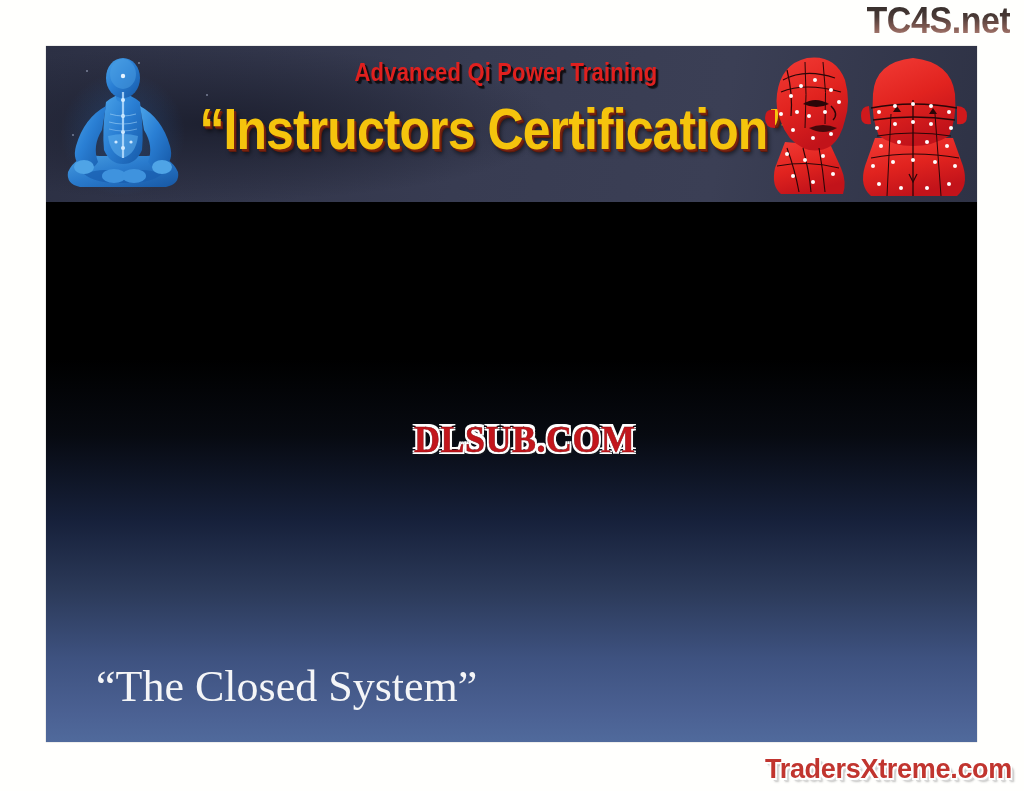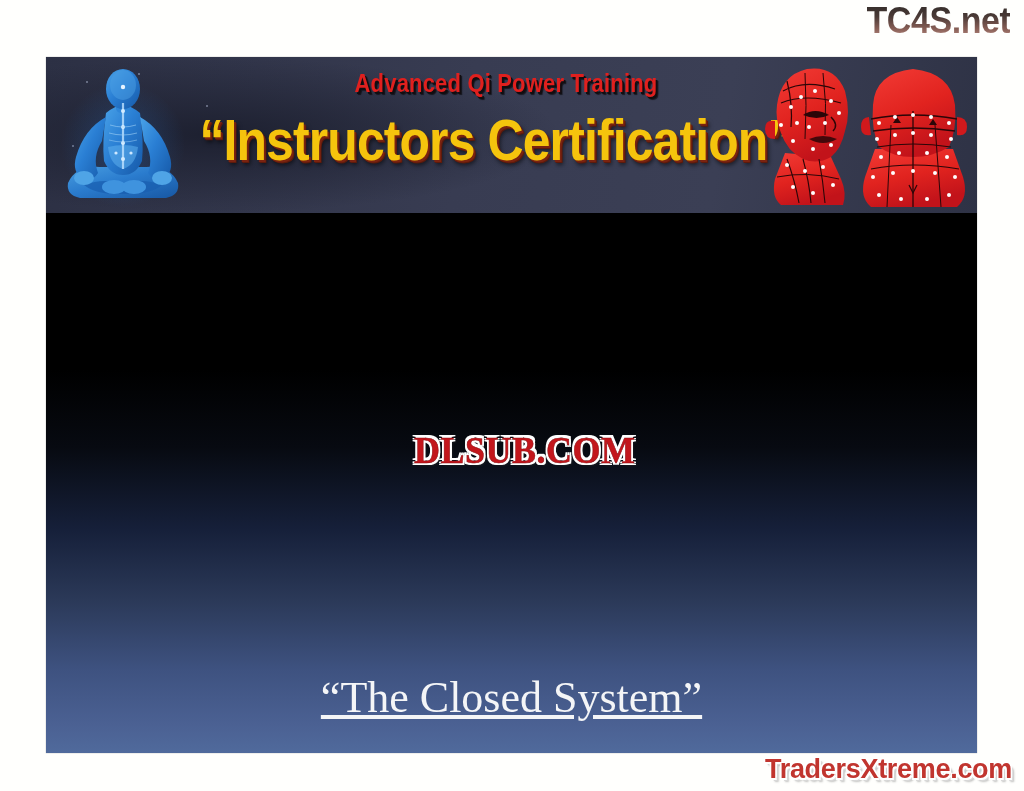--- a/index.html
+++ b/index.html
@@ -70,21 +70,20 @@
         #05070c 55%,
         #131c2e 66%,
         #263richtig 70%,
         #2a3category 74%,
         #32405e 80%,
         #41537a 88%,
         #4b6090 95%,
         #4f6698 100%);
     overflow: hidden;
     box-shadow: 0 0 1px rgba(0,0,0,0.4);
-    margin-top: 11px;
   }
   
   .slide {
     background: linear-gradient(180deg,
         #000000 0%,
         #000000 45%,
         #070a11 56%,
         #16203a 68%,
         #2b3958 78%,
         #3e5280 88%,
@@ -187,27 +186,25 @@
     font-size: 66px;
     line-height: 70px;
     color: #f7f7f5;
     text-shadow: 0 1px 2px rgba(0,0,0,0.6);
   }
   .slide-subtitle {
     position: absolute;
     left: 50px;
     top: 460px;
     width: 831px;
-    text-align: center;
     font-family: "Liberation Serif", serif;
     font-weight: normal;
     font-size: 44px;
     line-height: 50px;
     color: #f4f5f7;
-    text-decoration: underline;
   }
 
   
   .dlsub-watermark {
     position: absolute;
     left: 368px;
     top: 374px;
     font-family: "Liberation Serif", serif;
     font-weight: bold;
     font-size: 36px;

